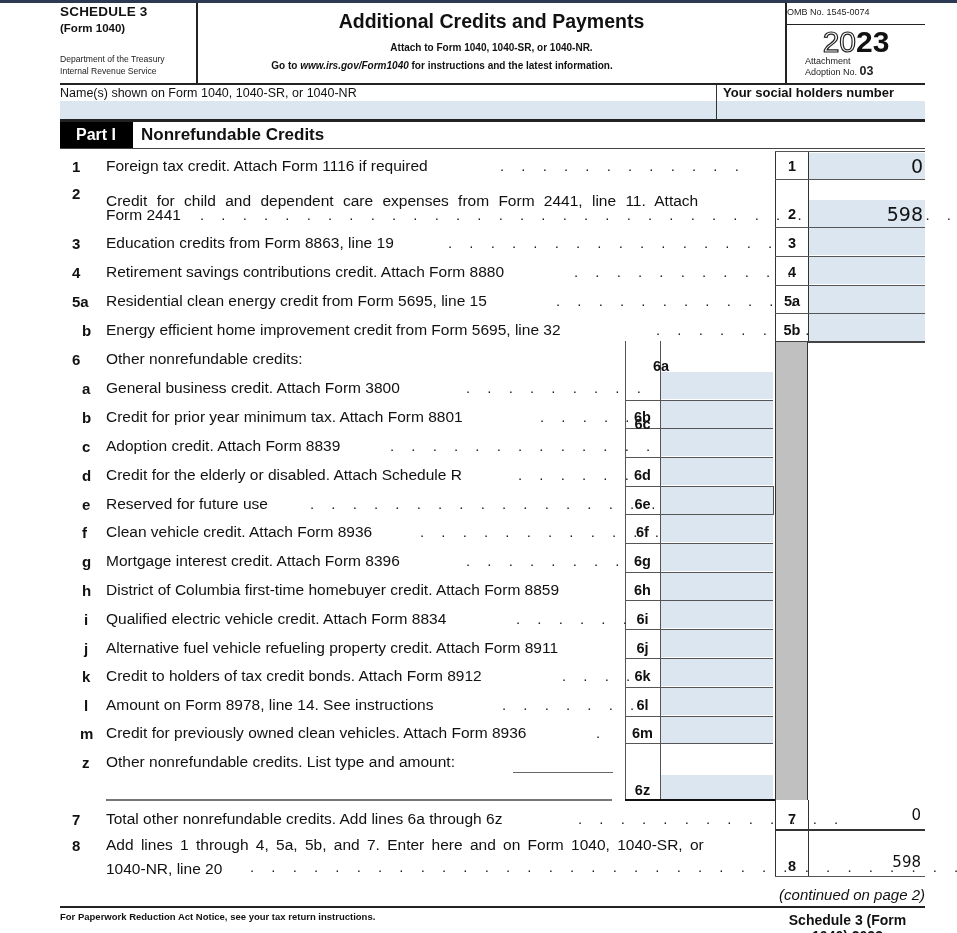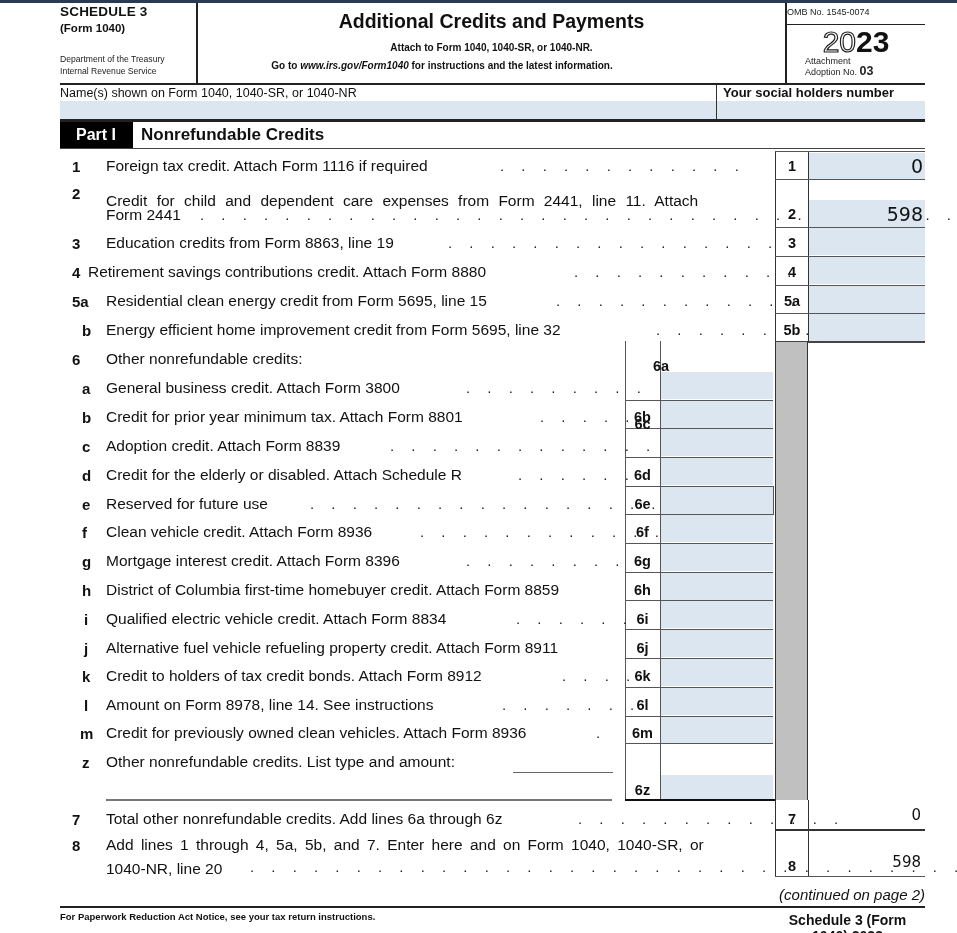--- a/index.html
+++ b/index.html
@@ -118,21 +118,21 @@
 <div class="abs hline" style="left:775px; top:227px; width:150px;"></div>
 
 <div class="abs ln" style="left:72px; top:235px;">3</div>
 <div class="abs lt" style="left:106px; top:234px;">Education credits from Form 8863, line 19</div>
 <div class="abs dots" style="left:448px; top:234px;">. . . . . . . . . . . . . . . . . . . . .</div>
 <div class="abs lbox" style="left:775px; top:235px; border:none;">3</div>
 <input class="abs amt" style="top: 228px; height: 27px;" value="">
 <div class="abs hline" style="left:775px; top:256px; width:150px;"></div>
 
 <div class="abs ln" style="left:72px; top:264px;">4</div>
-<div class="abs lt" style="left:88px; top:263px;">Retirement savings contributions credit. Attach Form 8880</div>
+<div class="abs lt" style="left:106px; top:263px;">Retirement savings contributions credit. Attach Form 8880</div>
 <div class="abs dots" style="left:574px; top:263px;">. . . . . . . . . . . . .</div>
 <div class="abs lbox" style="left:775px; top:264px; border:none;">4</div>
 <input class="abs amt" style="top: 257px; height: 27px;" value="">
 <div class="abs hline" style="left:775px; top:285px; width:150px;"></div>
 
 <div class="abs ln" style="left:72px; top:293px;">5a</div>
 <div class="abs lt" style="left:106px; top:292px;">Residential clean energy credit from Form 5695, line 15</div>
 <div class="abs dots" style="left:556px; top:292px;">. . . . . . . . . . . . . .</div>
 <div class="abs lbox" style="left:775px; top:293px; border:none;">5a</div>
 <input class="abs amt" style="top: 286px; height: 27px;" value="">

